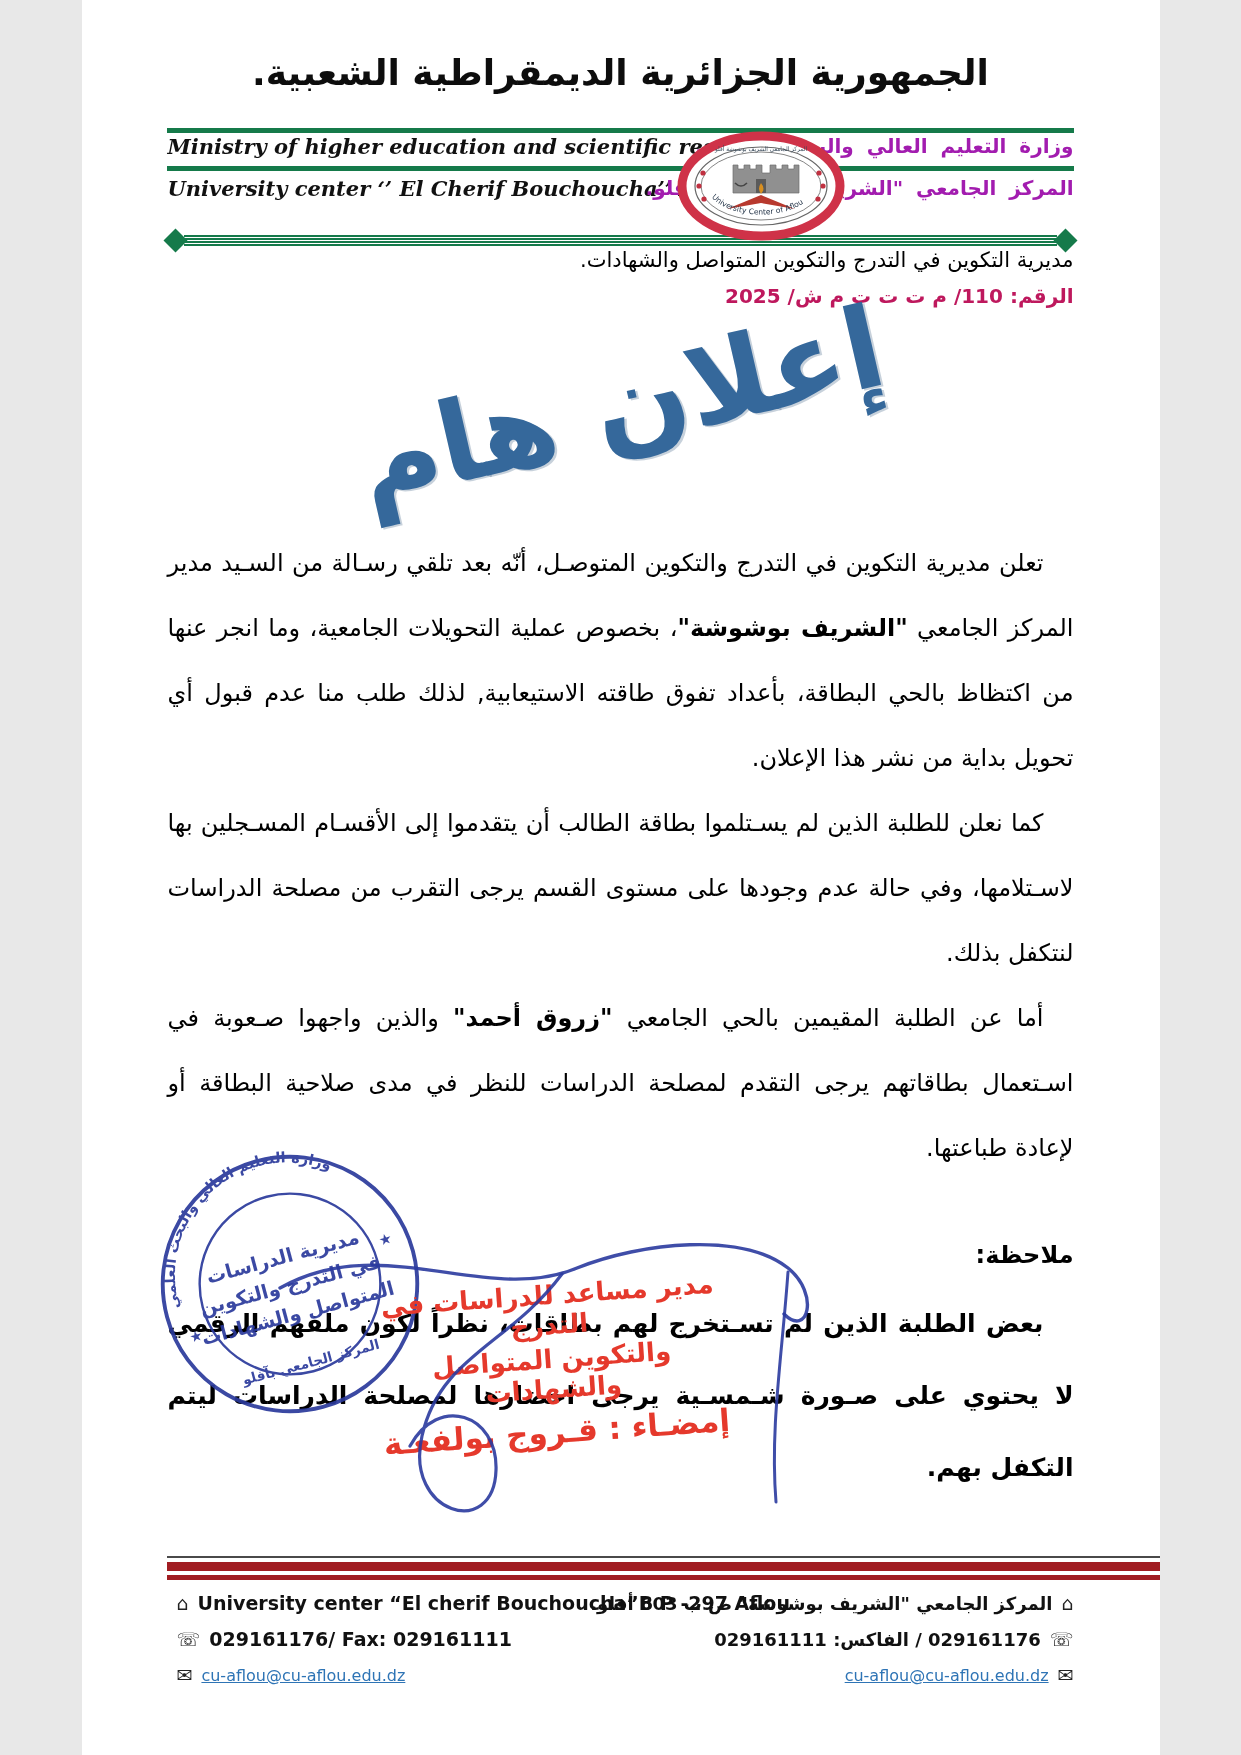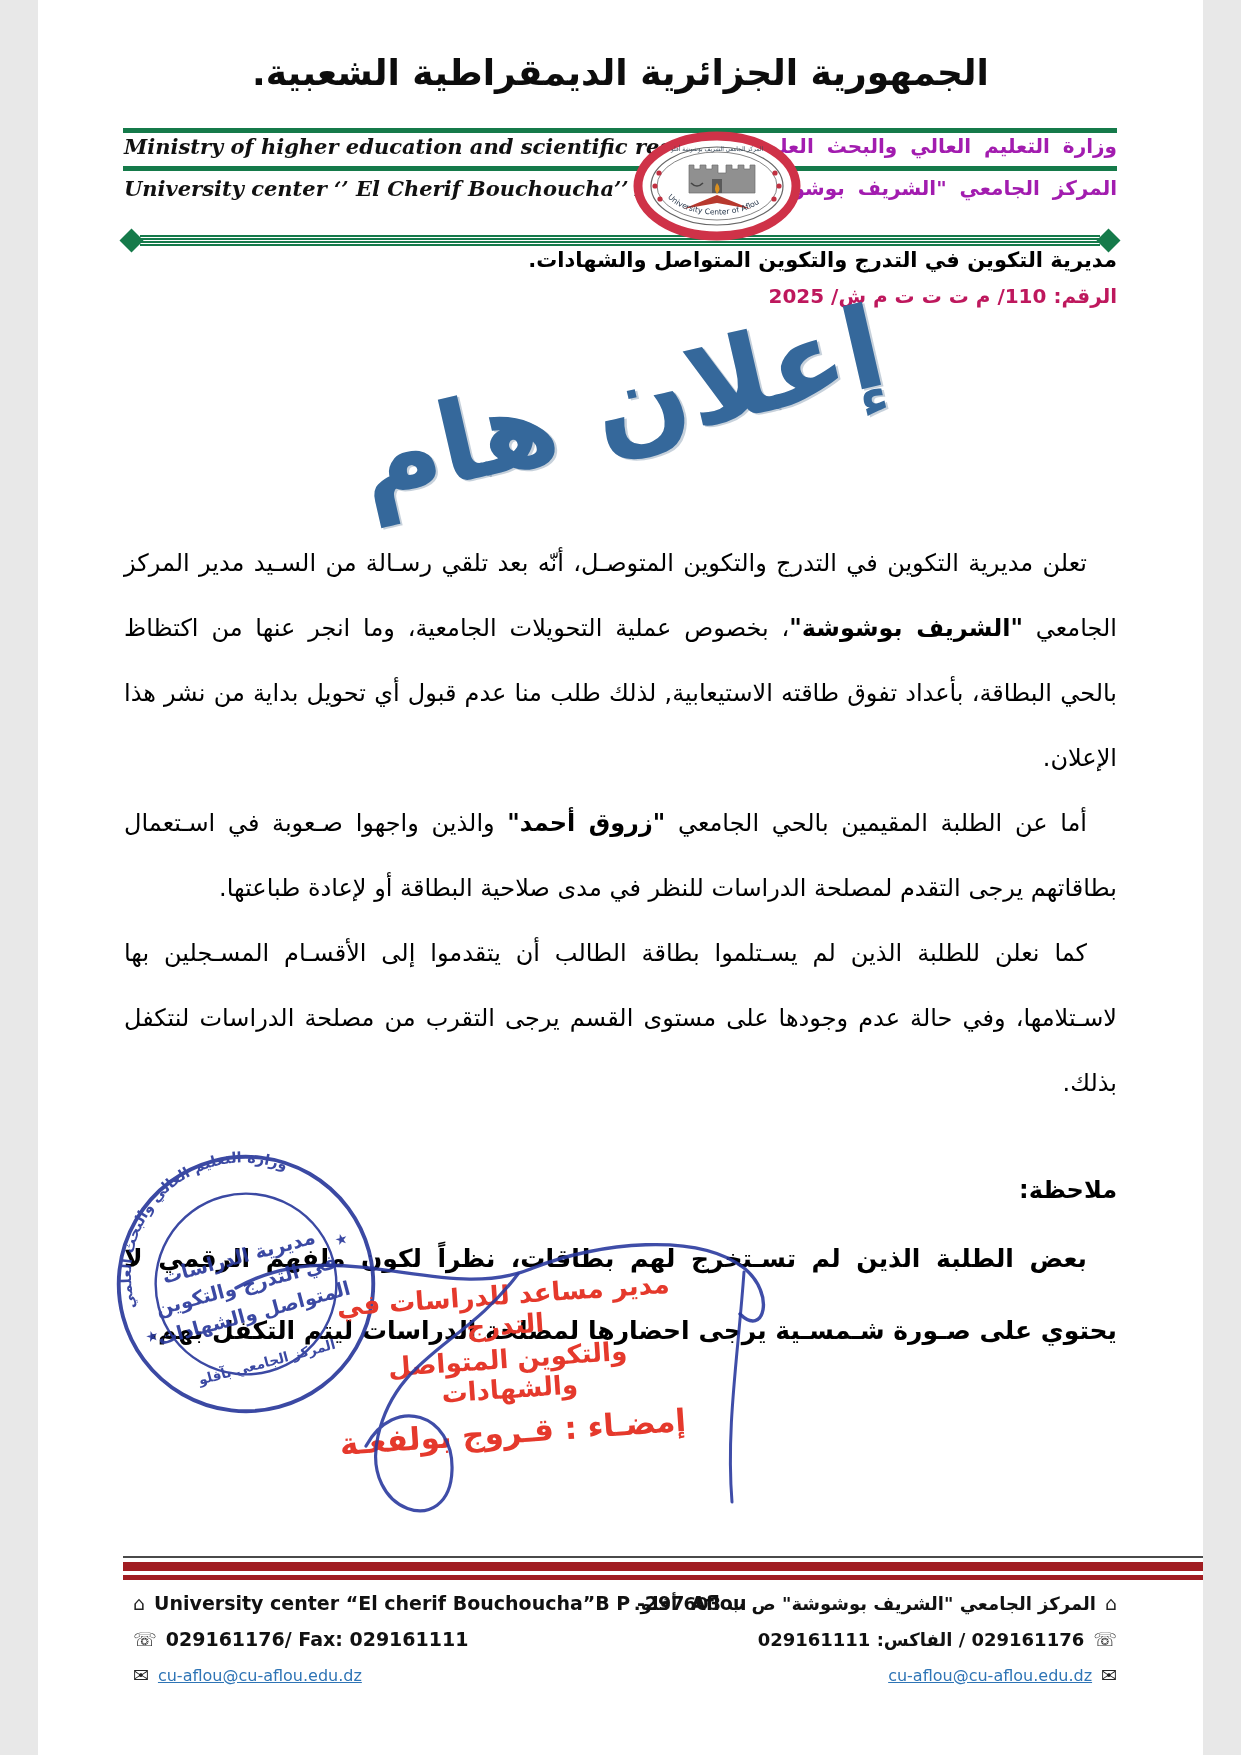--- a/index.html
+++ b/index.html
@@ -1,17 +1,17 @@
 <!DOCTYPE html>
 <html lang="ar"><head>
 <meta charset="utf-8">
 <style>
   * { margin:0; padding:0; box-sizing:border-box; }
   body { background:#e8e8e8; font-family:"DejaVu Sans", sans-serif; }
-  .page { position:relative; width:1165px; height:1755px; background:#ffffff; margin:0 auto; overflow:hidden; }
+  .page { position:relative; width:1078px; height:1755px; background:#ffffff; margin:0 auto; overflow:hidden; }
 
   .doc-title { position:absolute; top:52px; left:0; right:0; text-align:center;
     font-family:"DejaVu Sans", sans-serif; font-weight:bold; font-size:36px; color:#0d0d0d; direction:rtl; }
 
   .gline { position:absolute; left:85px; right:86px; height:5px; background:#157a4a; }
   .gline1 { top:128px; } .gline2 { top:166px; }
 
   .hdr-en { position:absolute; left:86px; font-family:"DejaVu Serif", serif; font-style:italic;
     font-weight:bold; font-size:21px; color:#111; }
   .hdr-en1 { top:134px; } .hdr-en2 { top:176px; }
@@ -20,21 +20,21 @@
   .hdr-ar1 { top:134px; } .hdr-ar2 { top:176px; }
 
   .logo { position:absolute; top:131px; left:595px; width:168px; height:110px; z-index:4; }
 
   .separator { position:absolute; top:232px; left:85px; right:86px; height:16px;
     display:flex; align-items:center; }
   .sep-stripes { flex:1; height:11px;
     background:repeating-linear-gradient(180deg,#157a4a 0 2px,#ffffff 2px 3px); }
   .diamond { width:17px; height:17px; background:#157a4a; transform:rotate(45deg) ; flex:0 0 auto; }
 
-  .dept { position:absolute; top:248px; right:86px; direction:rtl; font-weight:bold;
+  .dept { position:absolute; top:248px; right:86px; direction:rtl; font-weight:normal;
     font-size:21px; color:#000; }
   .refnum { position:absolute; top:284px; right:86px; direction:rtl; font-weight:bold;
     font-size:20px; color:#be185d; }
 
   .callig-wrap { position:absolute; top:292px; left:0; right:0; height:225px;
     display:flex; align-items:center; justify-content:center; }
   .callig { display:inline-block; transform:rotate(-13deg); font-weight:bold;
     font-size:112px; color:#35689b; direction:rtl; letter-spacing:2px;
     text-shadow:2px 2px 0 rgba(30,70,110,0.25); }
 
@@ -116,22 +116,22 @@
 
   <div class="dept">مديرية التكوين في التدرج والتكوين المتواصل والشهادات.</div>
   <div class="refnum">الرقم: 110/ م ت ت ت م ش/ 2025</div>
 
   <div class="callig-wrap">
     <span class="callig">إعلان هام</span>
   </div>
 
   <div class="body-text">
     <p><span>تعلن مديرية التكوين في التدرج والتكوين المتوصـل، أنّه بعد تلقي رسـالة من السـيد مدير المركز الجامعي </span><span class="b">"الشريف بوشوشة"</span><span>، بخصوص عملية التحويلات الجامعية، وما انجر عنها من اكتظاظ بالحي البطاقة، بأعداد تفوق طاقته الاستيعابية, لذلك طلب منا عدم قبول أي تحويل بداية من نشر هذا الإعلان.</span></p>
+    <p>كما نعلن للطلبة الذين لم يسـتلموا بطاقة الطالب أن يتقدموا إلى الأقسـام المسـجلين بها لاسـتلامها، وفي حالة عدم وجودها على مستوى القسم يرجى التقرب من مصلحة الدراسات لنتكفل بذلك.</p>
     <p><span>أما عن الطلبة المقيمين بالحي الجامعي </span><span class="b">"زروق أحمد"</span><span> والذين واجهوا صـعوبة في اسـتعمال بطاقاتهم يرجى التقدم لمصلحة الدراسات للنظر في مدى صلاحية البطاقة أو لإعادة طباعتها.</span></p>
-    <p>كما نعلن للطلبة الذين لم يسـتلموا بطاقة الطالب أن يتقدموا إلى الأقسـام المسـجلين بها لاسـتلامها، وفي حالة عدم وجودها على مستوى القسم يرجى التقرب من مصلحة الدراسات لنتكفل بذلك.</p>
     <p class="note-label">ملاحظة:</p>
     <p class="note-par">بعض الطلبة الذين لم تسـتخرج لهم بطاقات، نظراً لكون ملفهم الرقمي لا يحتوي على صـورة شـمسـية يرجى احضارها لمصلحة الدراسات ليتم التكفل بهم.</p>
   </div>
 
   <div class="stamp">
     <svg viewBox="0 0 280 280" width="272" height="272">
       <circle cx="140" cy="140" r="131" fill="none" stroke="#2b3a9c" stroke-width="4"></circle>
       <circle cx="140" cy="140" r="93" fill="none" stroke="#2b3a9c" stroke-width="2.5"></circle>
       <defs>
           <path id="stTop" d="M 26,152 A 116,116 0 1 1 254,152" fill="none"></path>

